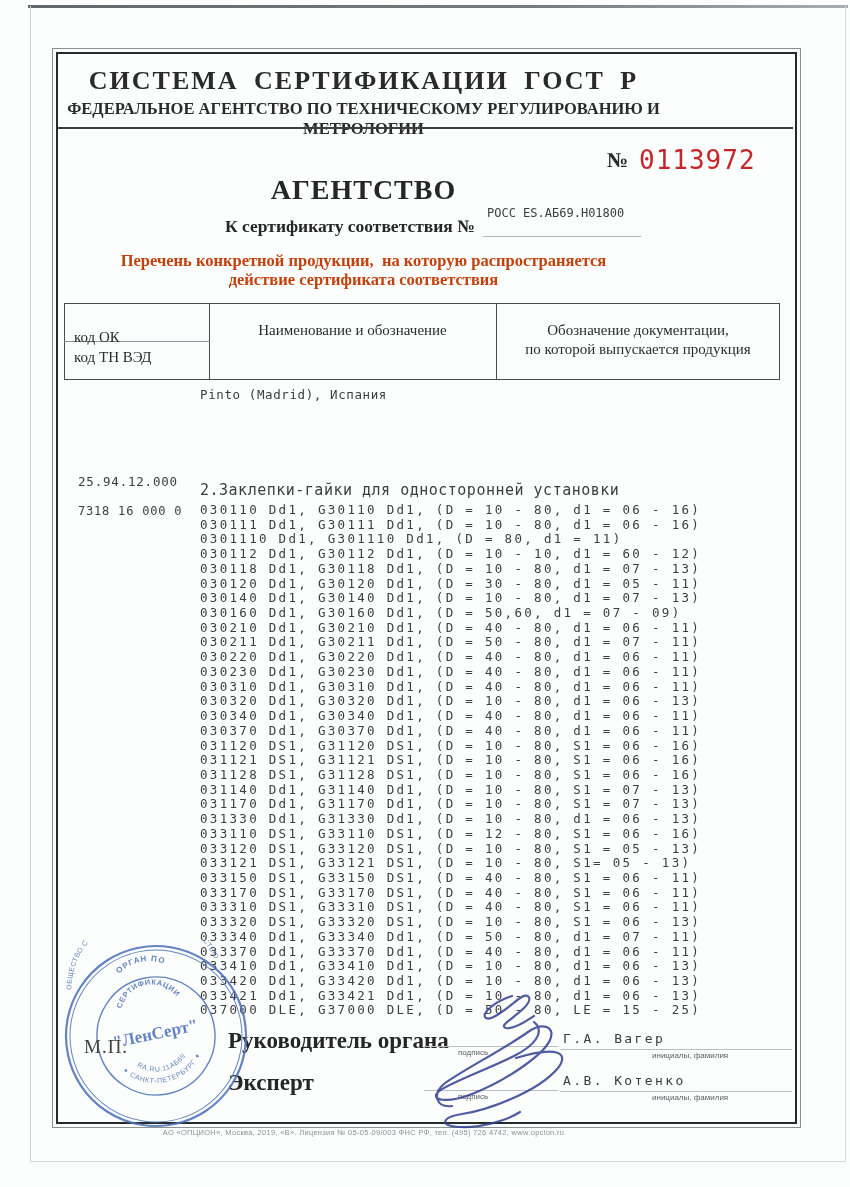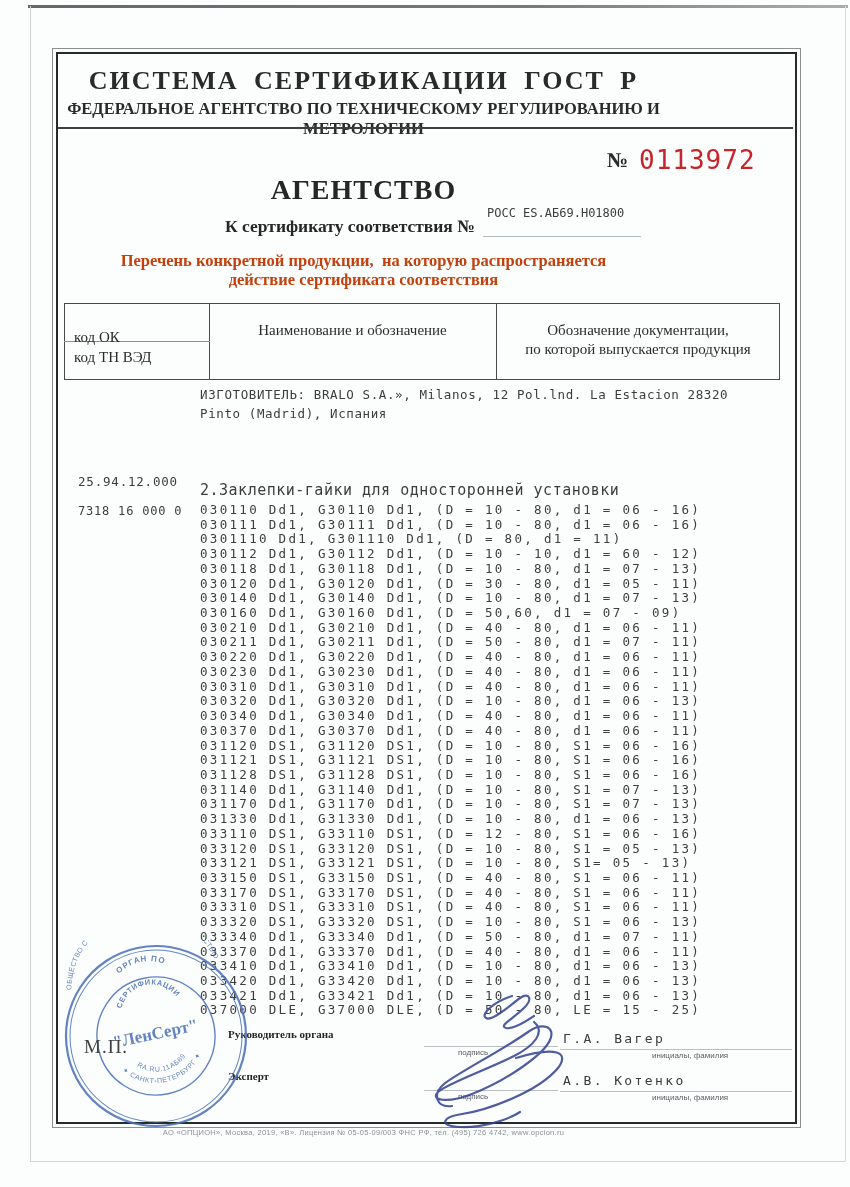--- a/index.html
+++ b/index.html
@@ -41,21 +41,21 @@
   .cell{position:absolute;font-size:15px;color:#2c2c2c;}
   .cell-c{text-align:center;line-height:19px;}
 
   .mono{font-family:"DejaVu Sans Mono",monospace;color:#3d3d3d;}
   .manu{left:200px;top:386px;font-size:12.5px;letter-spacing:.6px;line-height:18.5px;}
   .code-ok{left:78px;top:474px;font-size:12.5px;letter-spacing:.8px;}
   .code-tnved{left:78px;top:504px;font-size:12px;letter-spacing:.8px;}
   .prod-head{left:200px;top:481px;font-size:15px;letter-spacing:.5px;}
   .products{left:200px;top:503px;font-size:12.5px;letter-spacing:2.3px;line-height:14.72px;white-space:pre;}
 
-  .sig-label{font-size:11px;font-weight:bold;color:#262626;}
+  .sig-label{font-size:23px;font-weight:bold;color:#262626;}
   .sig-line{position:absolute;height:1px;background:#b9bfc2;}
   .hint{position:absolute;font-family:"Liberation Sans",sans-serif;font-size:8px;color:#5a6166;}
   .sig-name{font-size:13px;letter-spacing:2.4px;color:#3a3a3a;}
 
   .mp{left:84px;top:1036px;font-size:19px;color:#404040;letter-spacing:1px;}
 
   .footer{top:1128px;font-family:"Liberation Sans",sans-serif;font-size:7.5px;color:#8a9296;letter-spacing:.3px;}
 
   .stamp{position:absolute;left:60px;top:940px;width:192px;height:192px;opacity:.88;}
   .sigs{position:absolute;left:416px;top:986px;width:175px;height:145px;}
@@ -102,21 +102,20 @@
   <div class="cell" style="left:74px;top:349px;">код ТН ВЭД</div>
   <div class="cell cell-c" style="left:209px;top:321px;width:287px;">
     <div>Наименование и обозначение</div>
   </div>
   <div class="cell cell-c" style="left:496px;top:321px;width:284px;">
     <div>Обозначение документации,</div>
     <div>по которой выпускается продукция</div>
   </div>
 
   <div class="abs mono manu">
-    <div>ИЗГОТОВИТЕЛЬ: BRALO S.A.», Milanos, 12 Pol.lnd. La Estacion 28320</div>
     <div>Pinto (Madrid), Испания</div>
   </div>
 
   <div class="abs mono code-ok">25.94.12.000</div>
   <div class="abs mono prod-head">2.Заклепки-гайки для односторонней установки</div>
   <div class="abs mono code-tnved">7318 16 000 0</div>
 
   <div class="abs mono products"><div>030110 Dd1, G30110 Dd1, (D = 10 - 80, d1 = 06 - 16)</div><div>030111 Dd1, G30111 Dd1, (D = 10 - 80, d1 = 06 - 16)</div><div>0301110 Dd1, G301110 Dd1, (D = 80, d1 = 11)</div><div>030112 Dd1, G30112 Dd1, (D = 10 - 10, d1 = 60 - 12)</div><div>030118 Dd1, G30118 Dd1, (D = 10 - 80, d1 = 07 - 13)</div><div>030120 Dd1, G30120 Dd1, (D = 30 - 80, d1 = 05 - 11)</div><div>030140 Dd1, G30140 Dd1, (D = 10 - 80, d1 = 07 - 13)</div><div>030160 Dd1, G30160 Dd1, (D = 50,60, d1 = 07 - 09)</div><div>030210 Dd1, G30210 Dd1, (D = 40 - 80, d1 = 06 - 11)</div><div>030211 Dd1, G30211 Dd1, (D = 50 - 80, d1 = 07 - 11)</div><div>030220 Dd1, G30220 Dd1, (D = 40 - 80, d1 = 06 - 11)</div><div>030230 Dd1, G30230 Dd1, (D = 40 - 80, d1 = 06 - 11)</div><div>030310 Dd1, G30310 Dd1, (D = 40 - 80, d1 = 06 - 11)</div><div>030320 Dd1, G30320 Dd1, (D = 10 - 80, d1 = 06 - 13)</div><div>030340 Dd1, G30340 Dd1, (D = 40 - 80, d1 = 06 - 11)</div><div>030370 Dd1, G30370 Dd1, (D = 40 - 80, d1 = 06 - 11)</div><div>031120 DS1, G31120 DS1, (D = 10 - 80, S1 = 06 - 16)</div><div>031121 DS1, G31121 DS1, (D = 10 - 80, S1 = 06 - 16)</div><div>031128 DS1, G31128 DS1, (D = 10 - 80, S1 = 06 - 16)</div><div>031140 Dd1, G31140 Dd1, (D = 10 - 80, S1 = 07 - 13)</div><div>031170 Dd1, G31170 Dd1, (D = 10 - 80, S1 = 07 - 13)</div><div>031330 Dd1, G31330 Dd1, (D = 10 - 80, d1 = 06 - 13)</div><div>033110 DS1, G33110 DS1, (D = 12 - 80, S1 = 06 - 16)</div><div>033120 DS1, G33120 DS1, (D = 10 - 80, S1 = 05 - 13)</div><div>033121 DS1, G33121 DS1, (D = 10 - 80, S1= 05 - 13)</div><div>033150 DS1, G33150 DS1, (D = 40 - 80, S1 = 06 - 11)</div><div>033170 DS1, G33170 DS1, (D = 40 - 80, S1 = 06 - 11)</div><div>033310 DS1, G33310 DS1, (D = 40 - 80, S1 = 06 - 11)</div><div>033320 DS1, G33320 DS1, (D = 10 - 80, S1 = 06 - 13)</div><div>033340 Dd1, G33340 Dd1, (D = 50 - 80, d1 = 07 - 11)</div><div>033370 Dd1, G33370 Dd1, (D = 40 - 80, d1 = 06 - 11)</div><div>033410 Dd1, G33410 Dd1, (D = 10 - 80, d1 = 06 - 13)</div><div>033420 Dd1, G33420 Dd1, (D = 10 - 80, d1 = 06 - 13)</div><div>033421 Dd1, G33421 Dd1, (D = 10 - 80, d1 = 06 - 13)</div><div>037000 DLE, G37000 DLE, (D = 50 - 80, LE = 15 - 25)</div></div>
 
   <div class="abs sig-label" style="left:228px;top:1028px;">Руководитель органа</div>

